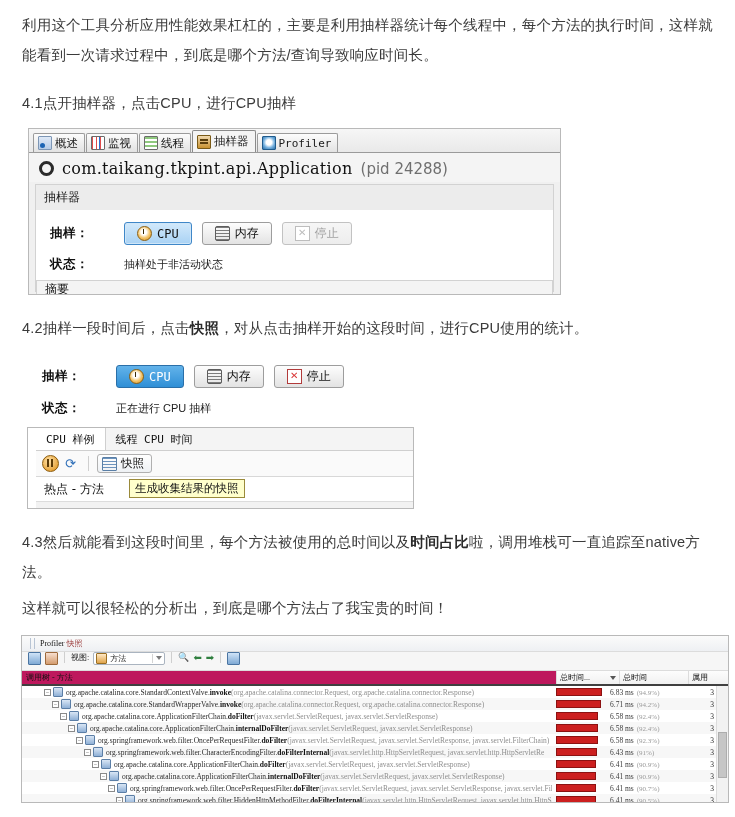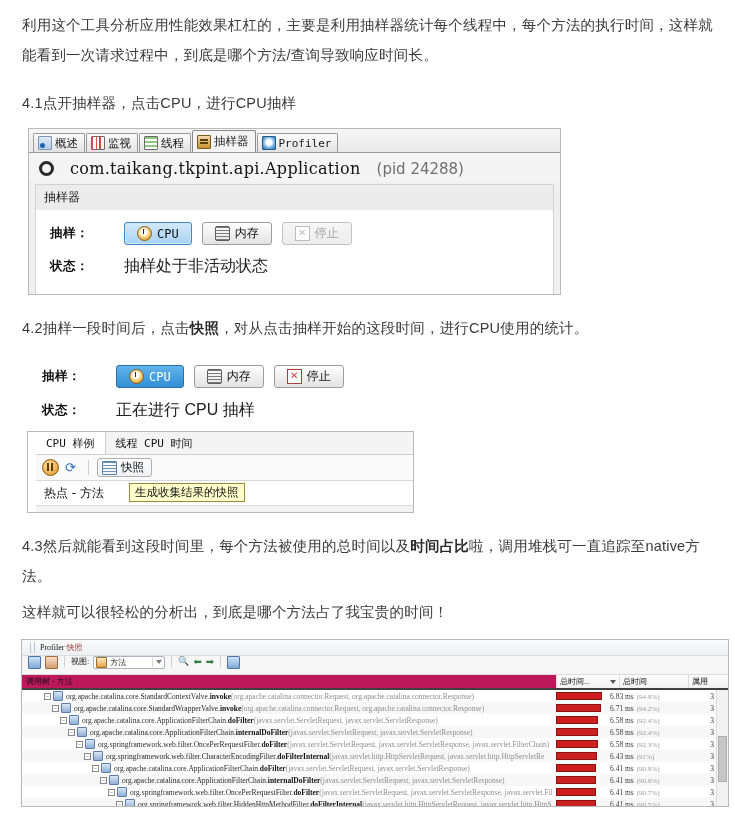--- a/index.html
+++ b/index.html
@@ -85,21 +85,21 @@
   }
   .ic-overview { background: linear-gradient(#dfe9f7,#b6cbe6); border: 1px solid #7d96b5; position: relative; }
   .ic-overview:after { content:""; position:absolute; left:1px; bottom:1px; width:5px; height:5px; border-radius:50%; background:#1c64b4; }
   .ic-monitor  { background:#fff; border:1px solid #6b6b6b; background-image: linear-gradient(90deg,#e04b4b 1px,transparent 1px),linear-gradient(90deg,#2b6fd0 1px,transparent 1px); background-size: 4px 100%, 7px 100%; }
   .ic-threads  { background:#fff; border:1px solid #6b6b6b; background-image: linear-gradient(#8fc97e 2px, transparent 2px); background-size: 100% 4px; }
   .ic-sampler  { background: linear-gradient(#f0d9b0,#c9922f); border:1px solid #7a5a16; border-radius:2px; position:relative; }
   .ic-sampler:after{ content:""; position:absolute; left:2px; top:3px; width:8px; height:2px; background:#5b3f0c; box-shadow:0 3px 0 #5b3f0c; }
   .ic-profiler { background: radial-gradient(circle at 50% 45%, #fff 30%, #79b3e0 60%, #2a6fa8 100%); border:1px solid #1f5b8d; border-radius:50%; }
 
   .proctitle {
-    display: flex; align-items: center; gap: 16px;
+    display: flex; align-items: center; gap: 8px;
     padding: 6px 0 4px 10px;
     background: #f4f4f4;
   }
   .proctitle .ring {
     width: 15px; height: 15px;
     border: 3px solid #2b2b2b;
     border-radius: 50%;
     box-sizing: border-box;
   }
   .proctitle .ptext {
@@ -128,21 +128,21 @@
     box-sizing: border-box;
   }
   .frow { display: flex; align-items: center; padding: 0 0 0 14px; }
   .flabel {
     width: 74px;
     font-size: 12.5px;
     font-weight: bold;
     color: #111;
     letter-spacing: .5px;
   }
-  .fvalue { font-size: 16px; color: #222; }
+  .fvalue { font-size: 11px; color: #222; }
   .btnrow { display: flex; gap: 10px; align-items: center; }
   .jbtn {
     display: inline-flex; align-items: center; gap: 5px;
     height: 23px;
     padding: 0 12px;
     font-size: 12px;
     color: #111;
     border: 1px solid #9d9d9d;
     border-radius: 3px;
     background: linear-gradient(#fdfdfd,#e3e3e3);
@@ -461,20 +461,21 @@
           </span>
         </span>
       </div>
       <div class="frow" style="margin-top:11px">
         <span class="flabel">状态：</span>
         <span class="fvalue">抽样处于非活动状态</span>
       </div>
       <div style="height:12px"></div>
     </div>
 
+    <div class="cut-strip">摘要</div>
   </div>
 
   <div class="spacer-18"></div>
 
   <div class="prose">
     <p class="para"><span>4.2抽样一段时间后，点击</span><span class="b">快照</span><span>，对从点击抽样开始的这段时间，进行CPU使用的统计。</span></p>
   </div>
 
   <div class="spacer-18"></div>
 

